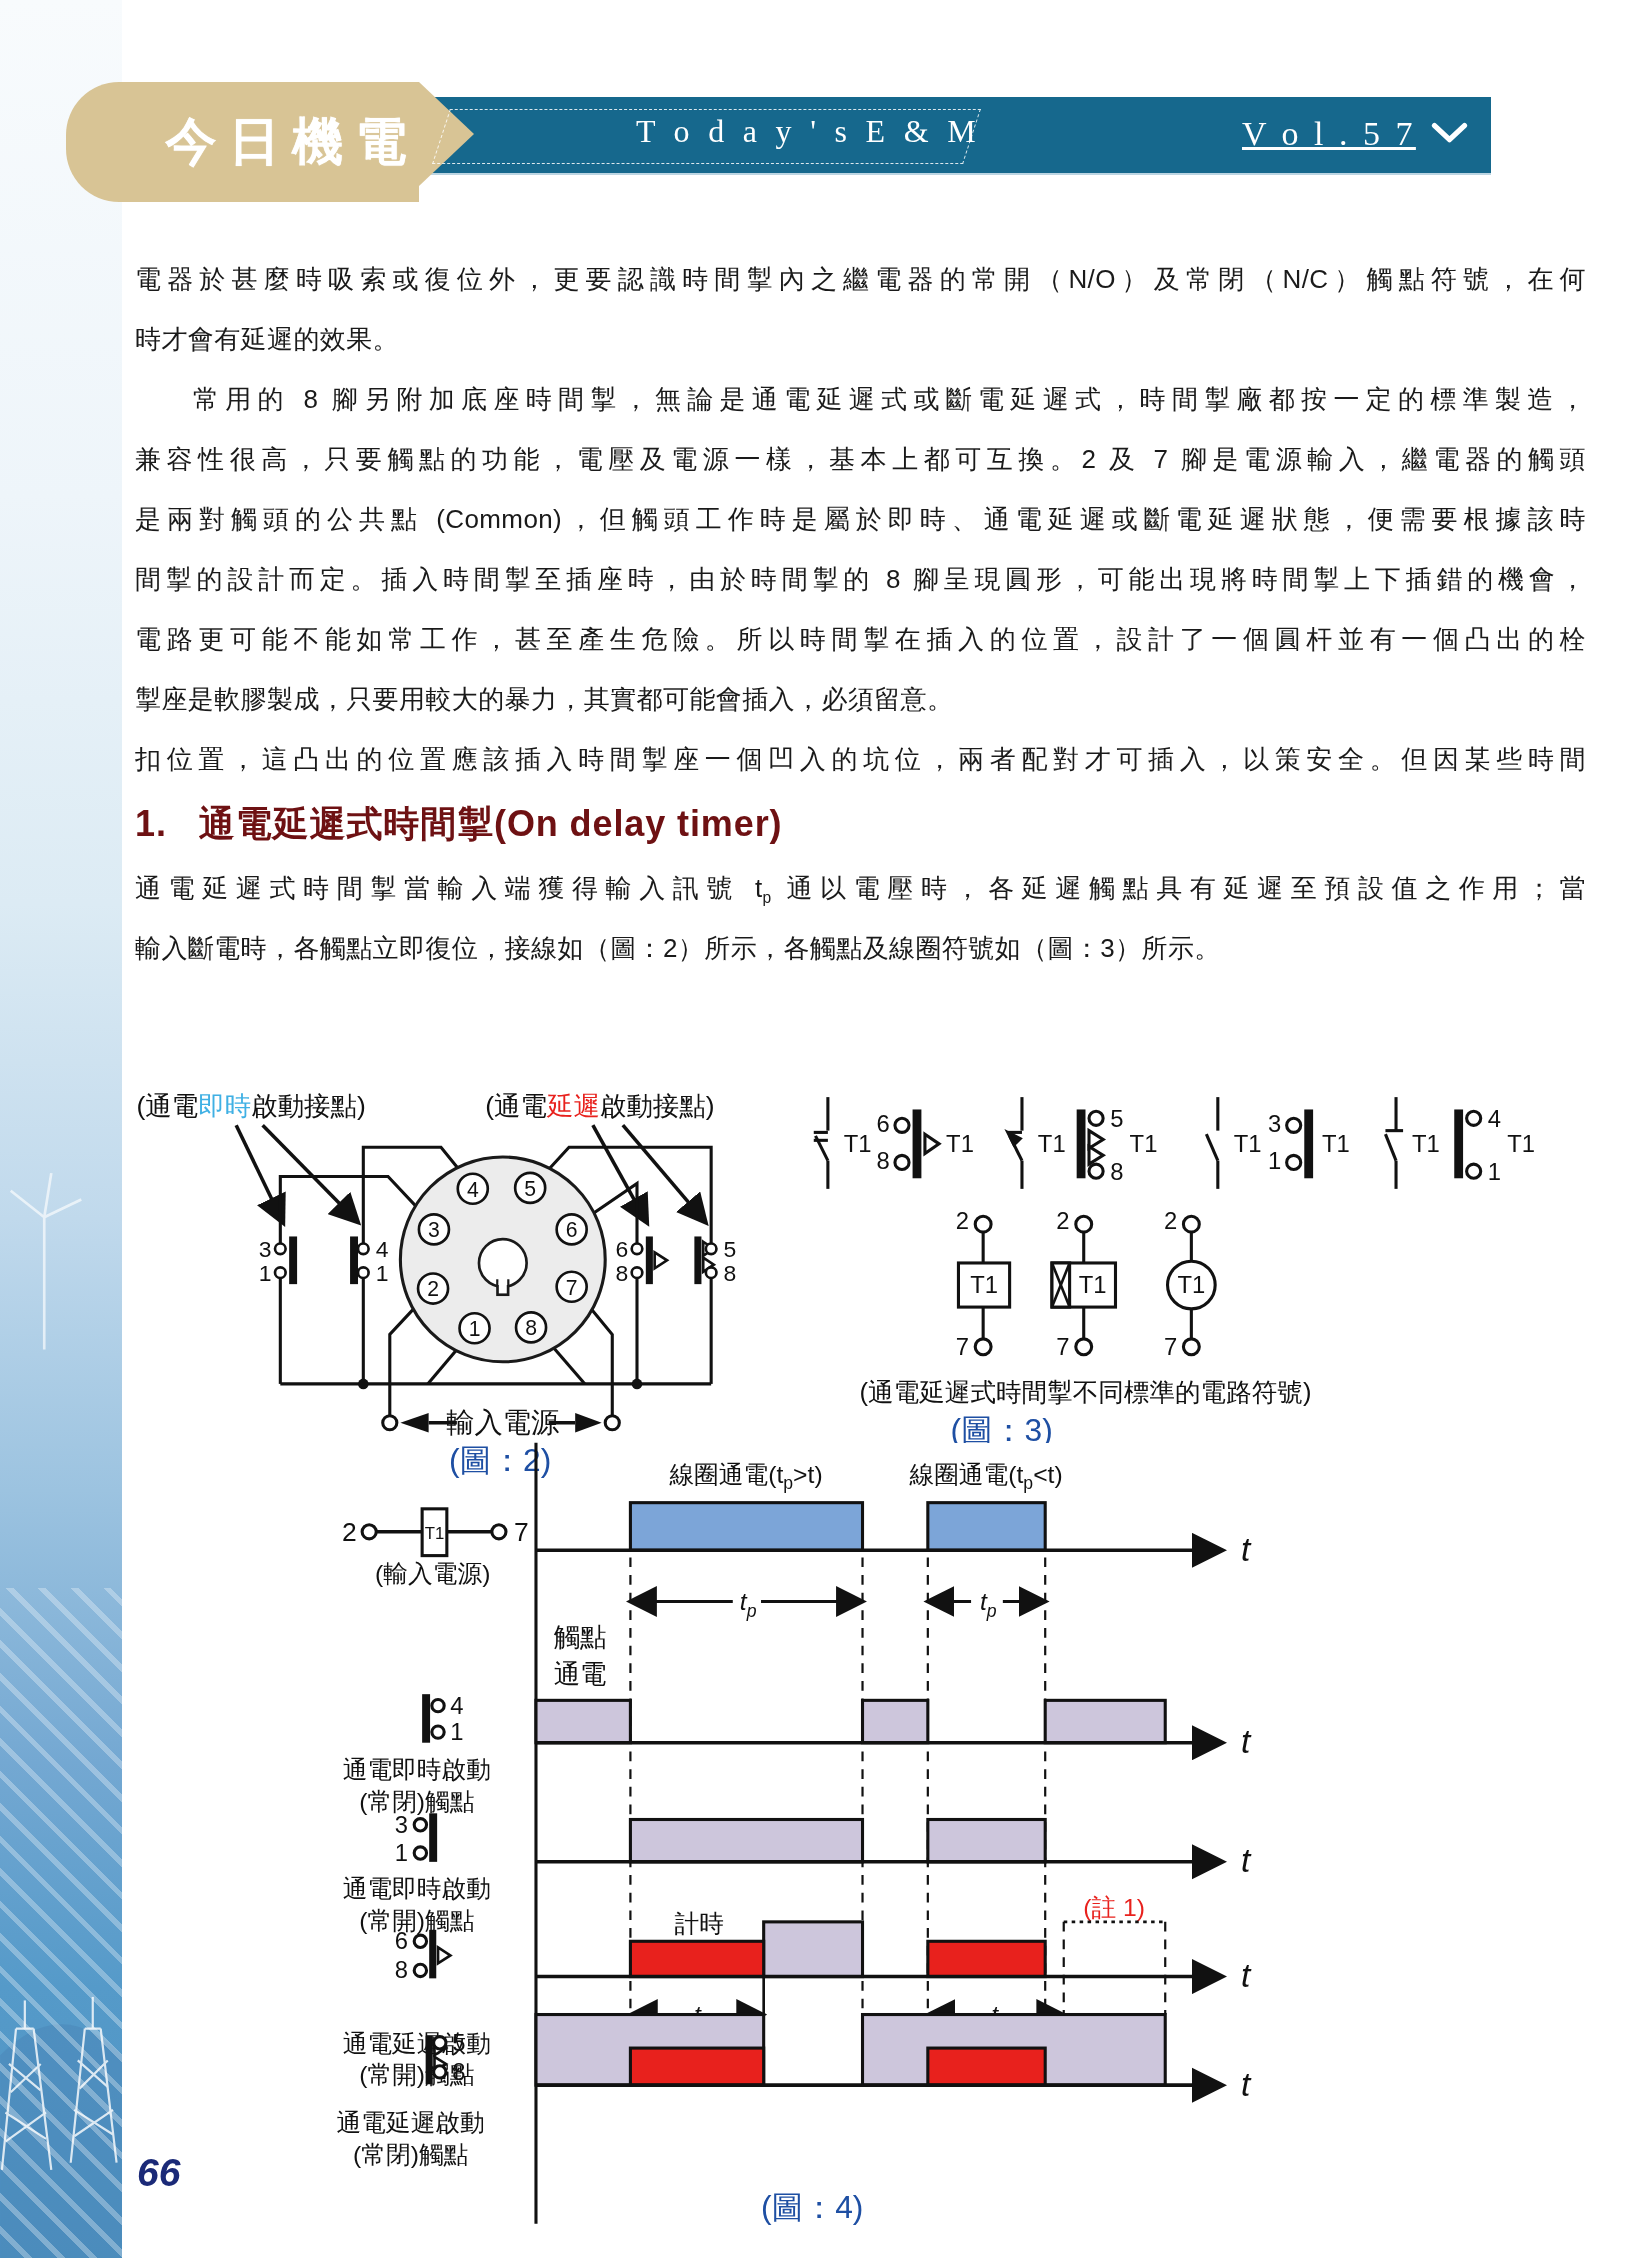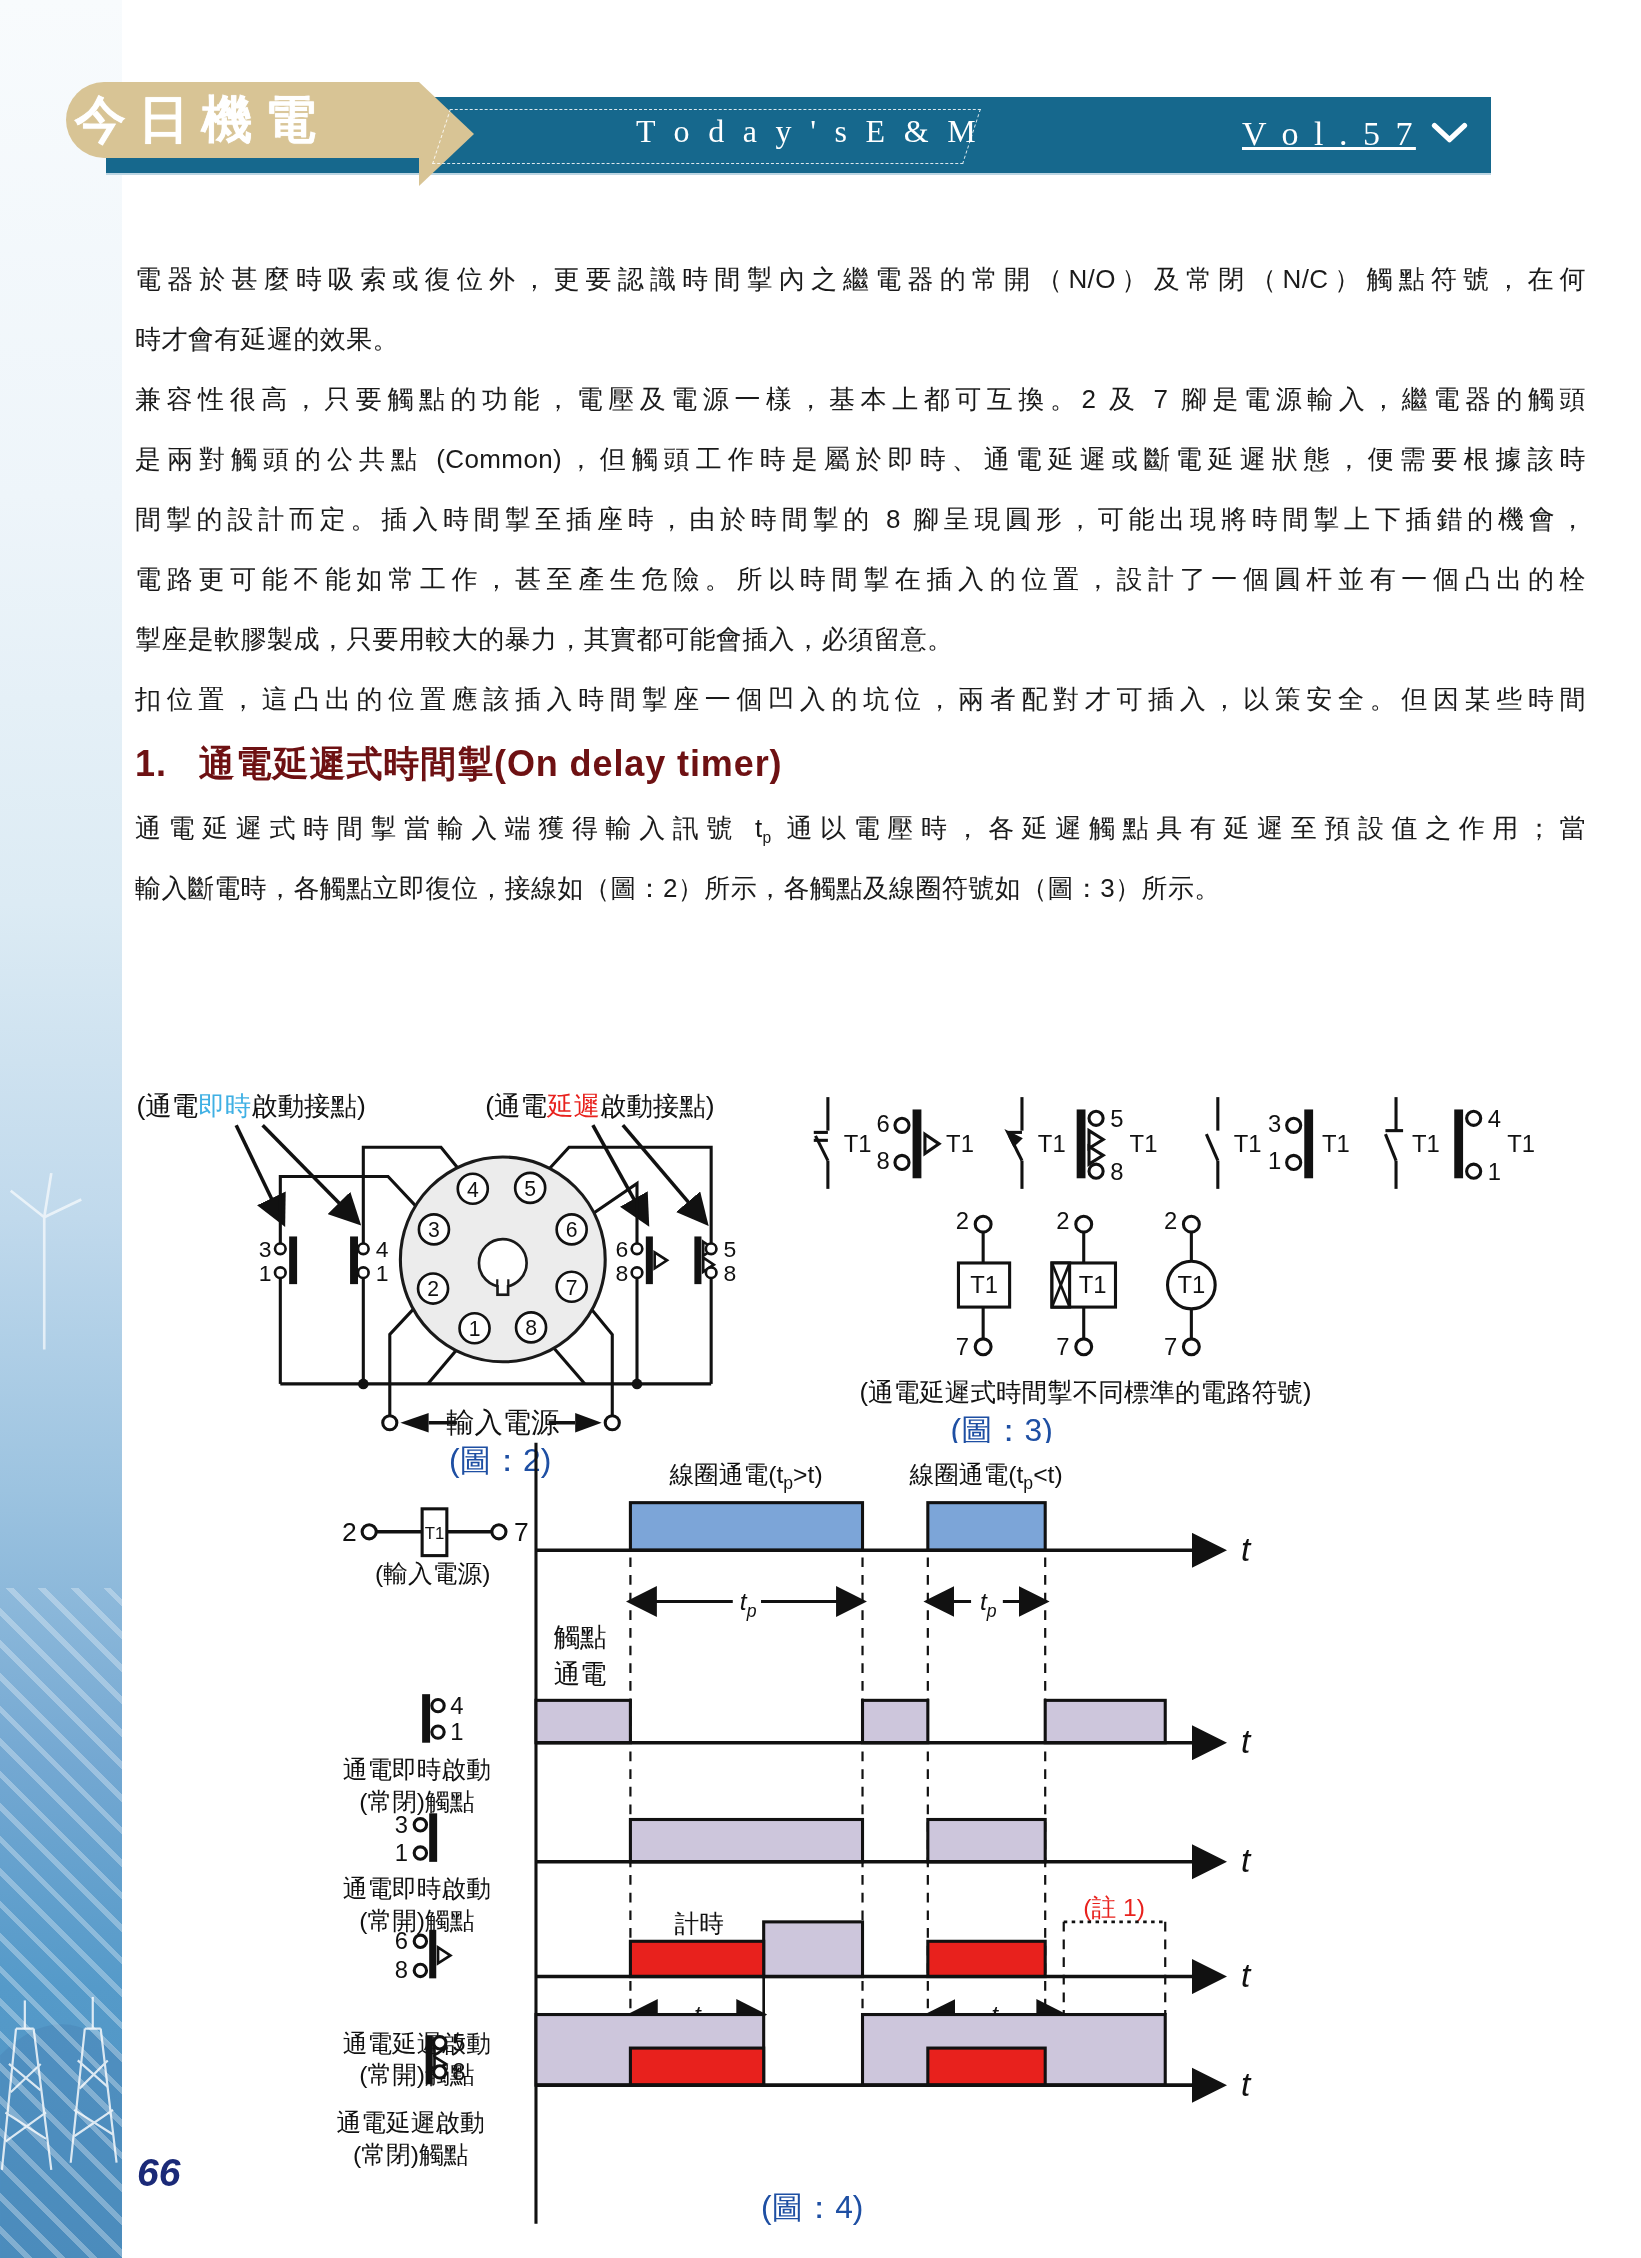--- a/index.html
+++ b/index.html
@@ -13,22 +13,22 @@
     background:linear-gradient(180deg,#f8fbfd 0%,#eef5fa 22%,#dcebf4 40%,#c0d9ec 54%,#9cc3e0 66%,#74a8d2 78%,#559ac9 88%,#4d92c2 100%);
   }
   .edge-stripes{
     position:absolute;left:0;bottom:0;width:122px;height:670px;
     background:repeating-linear-gradient(45deg,rgba(255,255,255,0) 0 17.6px,rgba(255,255,255,.30) 17.6px 23px);
   }
   .edge-svg{position:absolute;left:0;top:0;}
   
   .hdr-bar{position:absolute;left:106px;top:97px;width:1385px;height:76px;background:#16688D;border-bottom:2.6px solid #bcd5e2;}
   .hdr-badge{
-    position:absolute;left:66px;top:82px;width:353px;height:76px;background:#D8C495;
-    border-radius:53px 0 0 53px;display:flex;align-items:center;justify-content:flex-start;
+    position:absolute;left:66px;top:82px;width:353px;height:120px;background:#D8C495;
+    border-radius:53px 0 0 53px;display:flex;align-items:center;justify-content:flex-end;
   }
   .hdr-badge-tip{
     position:absolute;left:419px;top:82px;width:0;height:0;
     border-top:52px solid transparent;border-bottom:52px solid transparent;border-left:55px solid #D8C495;
   }
   .hdr-brand{color:#fff;font-size:51px;font-weight:bold;letter-spacing:12.4px;padding-left:8.8px;text-shadow:0 0 0.9px #fff;}
   .hdr-para{
     position:absolute;left:441px;top:109px;width:529px;height:53px;
     border:1.8px dashed rgba(255,255,255,.85);transform:skewX(-18deg);
   }
@@ -89,20 +89,21 @@
 <div class="hdr-vol">V o l . 5 7</div>
 <div class="hdr-chevron">
   <svg width="37" height="23" viewBox="0 0 42 26">
       <polyline points="4,4 21,20 38,4" fill="none" stroke="#ffffff" stroke-width="6" stroke-linecap="round" stroke-linejoin="round"></polyline>
     </svg>
 </div>
 
 <div class="content">
   <div class="tline">電器於甚麼時吸索或復位外，更要認識時間掣內之繼電器的常開（N/O）及常閉（N/C）觸點符號，在何</div>
   <div class="tline short">時才會有延遲的效果。</div>
+  <div class="tline indent">常用的 8 腳另附加底座時間掣，無論是通電延遲式或斷電延遲式，時間掣廠都按一定的標準製造，</div>
   <div class="tline">兼容性很高，只要觸點的功能，電壓及電源一樣，基本上都可互換。2 及 7 腳是電源輸入，繼電器的觸頭</div>
   <div class="tline">是兩對觸頭的公共點 (Common)，但觸頭工作時是屬於即時、通電延遲或斷電延遲狀態，便需要根據該時</div>
   <div class="tline">間掣的設計而定。插入時間掣至插座時，由於時間掣的 8 腳呈現圓形，可能出現將時間掣上下插錯的機會，</div>
   <div class="tline">電路更可能不能如常工作，甚至產生危險。所以時間掣在插入的位置，設計了一個圓杆並有一個凸出的栓</div>
   <div class="tline short">掣座是軟膠製成，只要用較大的暴力，其實都可能會插入，必須留意。</div>
   <div class="tline">扣位置，這凸出的位置應該插入時間掣座一個凹入的坑位，兩者配對才可插入，以策安全。但因某些時間</div>
   <div class="sec-heading">
     <span>1.</span>
     <span>通電延遲式時間掣(On delay timer)</span>
   </div>

